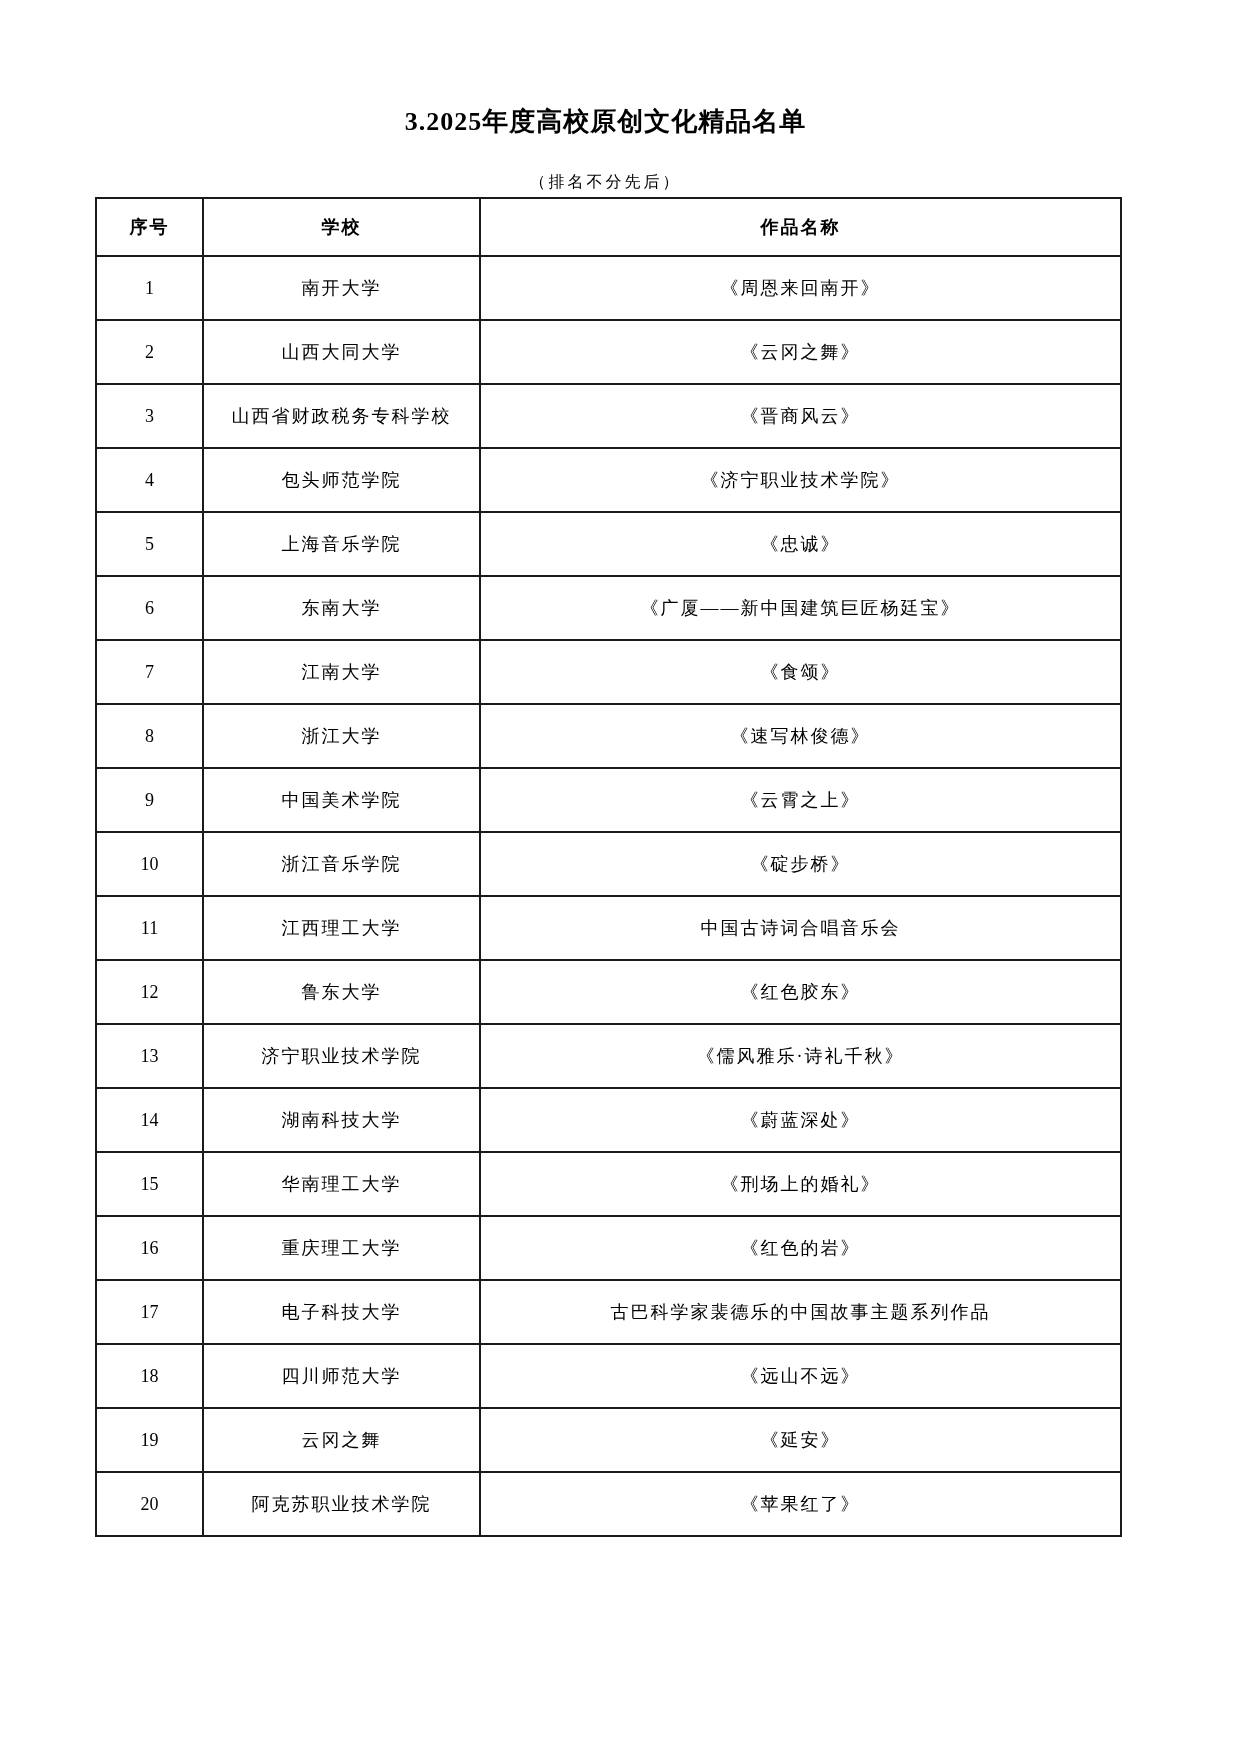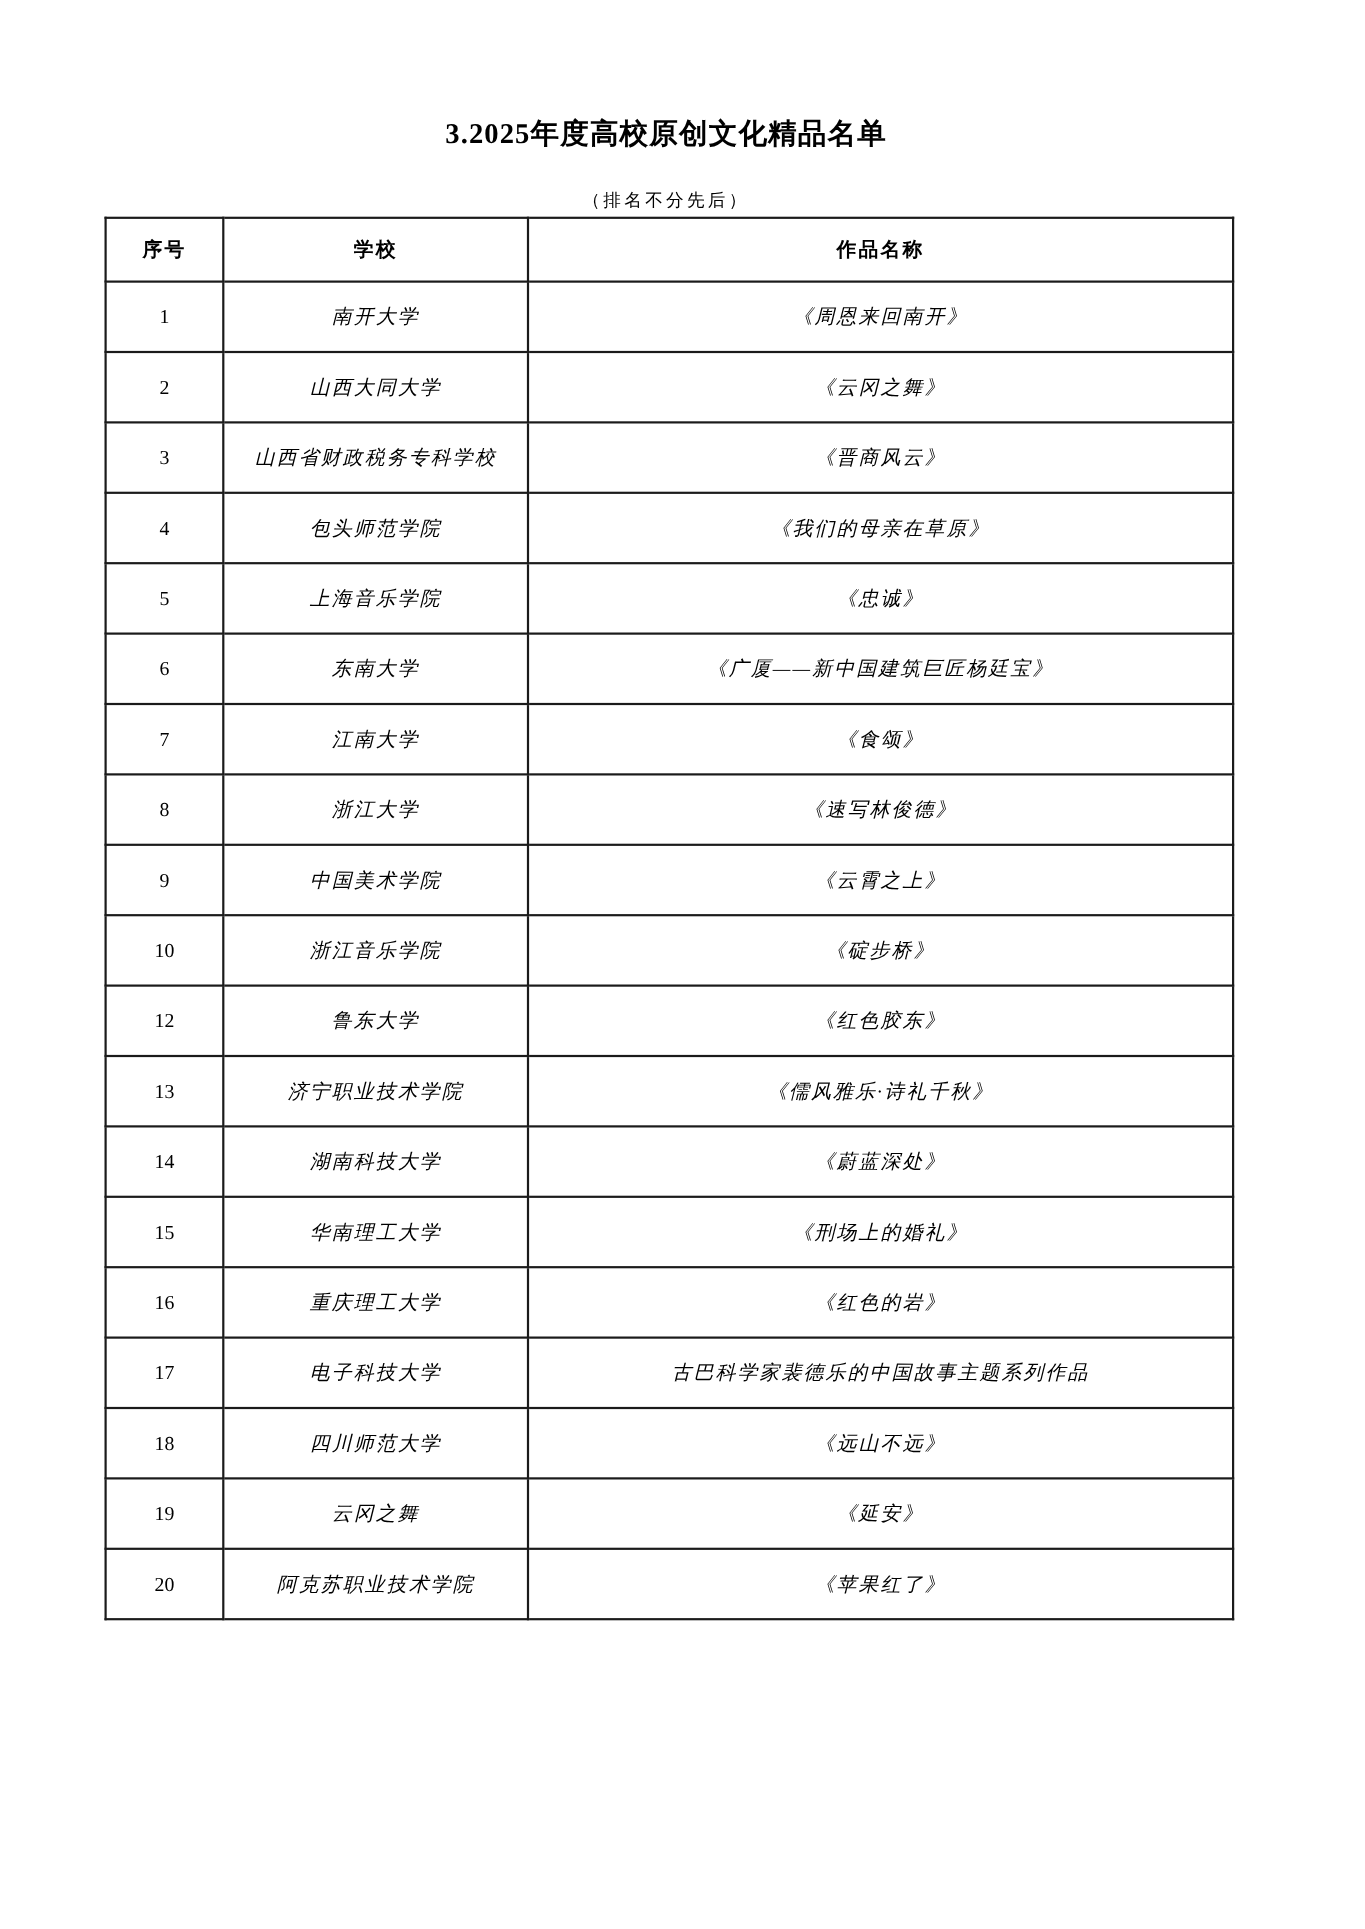--- a/index.html
+++ b/index.html
@@ -66,21 +66,20 @@
   table.works td {
     height: 62px;
     font-size: 18px;
     font-weight: normal;
   }
   td.cell-no {
     letter-spacing: 0;
   }
   td.cell-school, td.cell-work {
     letter-spacing: 2px;
-    font-style: italic;
   }
 </style>
 </head>
 <body>
 
 <div class="page">
 
   <div class="doc-title">3.2025年度高校原创文化精品名单</div>
 
   <div class="doc-subtitle">（排名不分先后）</div>
@@ -113,21 +112,21 @@
 
     <tr>
       <td class="cell-no">3</td>
       <td class="cell-school">山西省财政税务专科学校</td>
       <td class="cell-work">《晋商风云》</td>
     </tr>
 
     <tr>
       <td class="cell-no">4</td>
       <td class="cell-school">包头师范学院</td>
-      <td class="cell-work">《我们的母亲在草原》</td>
+      <td class="cell-work">《济宁职业技术学院》</td>
     </tr>
 
     <tr>
       <td class="cell-no">5</td>
       <td class="cell-school">上海音乐学院</td>
       <td class="cell-work">《忠诚》</td>
     </tr>
 
     <tr>
       <td class="cell-no">6</td>
@@ -152,20 +151,25 @@
       <td class="cell-school">中国美术学院</td>
       <td class="cell-work">《云霄之上》</td>
     </tr>
 
     <tr>
       <td class="cell-no">10</td>
       <td class="cell-school">浙江音乐学院</td>
       <td class="cell-work">《碇步桥》</td>
     </tr>
 
+    <tr>
+      <td class="cell-no">11</td>
+      <td class="cell-school">江西理工大学</td>
+      <td class="cell-work">中国古诗词合唱音乐会</td>
+    </tr>
 
     <tr>
       <td class="cell-no">12</td>
       <td class="cell-school">鲁东大学</td>
       <td class="cell-work">《红色胶东》</td>
     </tr>
 
     <tr>
       <td class="cell-no">13</td>
       <td class="cell-school">济宁职业技术学院</td>

